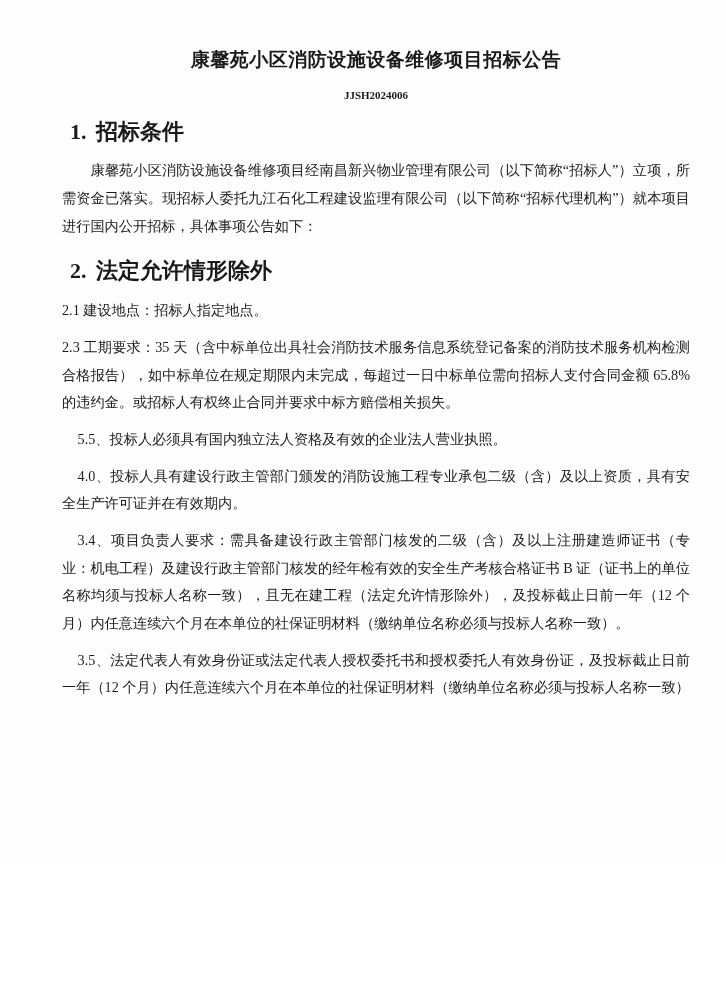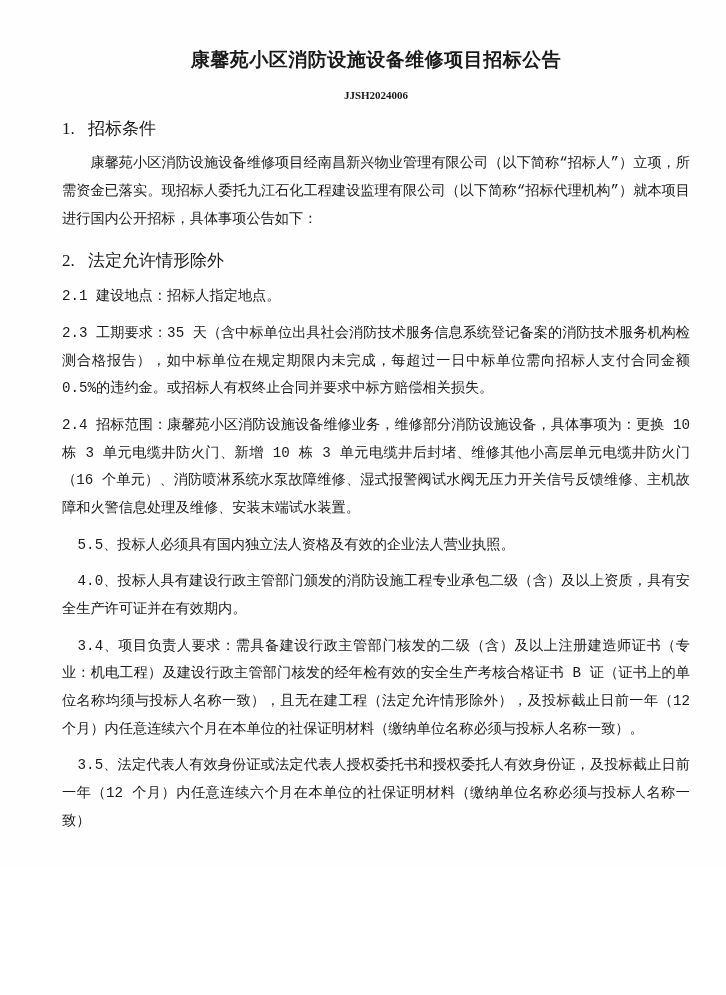--- a/index.html
+++ b/index.html
@@ -31,36 +31,35 @@
     line-height: 1.5;
   }
   .doc-code {
     text-align: center;
     font-size: 11px;
     font-weight: bold;
     margin: 14px 0 6px 0;
     font-family: "Liberation Serif", serif;
   }
   .h1 {
-    font-size: 17px;
-    font-weight: normal;
-    margin: 16px 0 10px 0;
+    font-size: 22px;
+    font-weight: bold;
+    margin: 16px 0 10px 8px;
     line-height: 1.4;
   }
   .h1 .num {
     display: inline-block;
     min-width: 26px;
   }
   p {
     margin: 0 0 9px 0;
     font-size: 14.2px;
     line-height: 1.95;
     text-align: justify;
     text-justify: inter-ideograph;
-    font-family: Liberation Mono, monospace;
   }
   p.indent2 {
     text-indent: 2em;
   }
   p.indent1 {
     text-indent: 1.1em;
   }
   .sec-body {
     margin-top: 2px;
   }
@@ -78,22 +77,21 @@
   </div>
   <div class="sec-body">
     <p class="indent2">康馨苑小区消防设施设备维修项目经南昌新兴物业管理有限公司（以下简称“招标人”）立项，所需资金已落实。现招标人委托九江石化工程建设监理有限公司（以下简称“招标代理机构”）就本项目进行国内公开招标，具体事项公告如下：</p>
   </div>
 
   <div class="h1">
     <span class="num">2.</span><span>法定允许情形除外</span>
   </div>
   <div class="sec-body">
     <p>2.1 建设地点：招标人指定地点。</p>
-    <p>2.3 工期要求：35 天（含中标单位出具社会消防技术服务信息系统登记备案的消防技术服务机构检测合格报告），如中标单位在规定期限内未完成，每超过一日中标单位需向招标人支付合同金额 0.5%的违约金。或招标人有权终止合同并要求中标方赔偿相关损失。</p>
-    <p>2.4 招标范围：康馨苑小区消防设施设备维修业务，维修部分消防设施设备，具体事项为：更换 10 栋 3 单元电缆井防火门、新增 10 栋 3 单元电缆井后封堵、维修其他小高层单元电缆井防火门（16 个单元）、消防喷淋系统水泵故障维修、湿式报警阀试水阀无压力开关信号反馈维修、主机故障和火警信息处理及维修、安装末端试水装置。</p>
+    <p>2.3 工期要求：35 天（含中标单位出具社会消防技术服务信息系统登记备案的消防技术服务机构检测合格报告），如中标单位在规定期限内未完成，每超过一日中标单位需向招标人支付合同金额 65.8%的违约金。或招标人有权终止合同并要求中标方赔偿相关损失。</p>
   </div>
 
   <div class="sec-body">
     <p class="indent1">5.5、投标人必须具有国内独立法人资格及有效的企业法人营业执照。</p>
     <p class="indent1">4.0、投标人具有建设行政主管部门颁发的消防设施工程专业承包二级（含）及以上资质，具有安全生产许可证并在有效期内。</p>
     <p class="indent1">3.4、项目负责人要求：需具备建设行政主管部门核发的二级（含）及以上注册建造师证书（专业：机电工程）及建设行政主管部门核发的经年检有效的安全生产考核合格证书 B 证（证书上的单位名称均须与投标人名称一致），且无在建工程（法定允许情形除外），及投标截止日前一年（12 个月）内任意连续六个月在本单位的社保证明材料（缴纳单位名称必须与投标人名称一致）。</p>
     <p class="indent1">3.5、法定代表人有效身份证或法定代表人授权委托书和授权委托人有效身份证，及投标截止日前一年（12 个月）内任意连续六个月在本单位的社保证明材料（缴纳单位名称必须与投标人名称一致）</p>
 
   </div>
 

